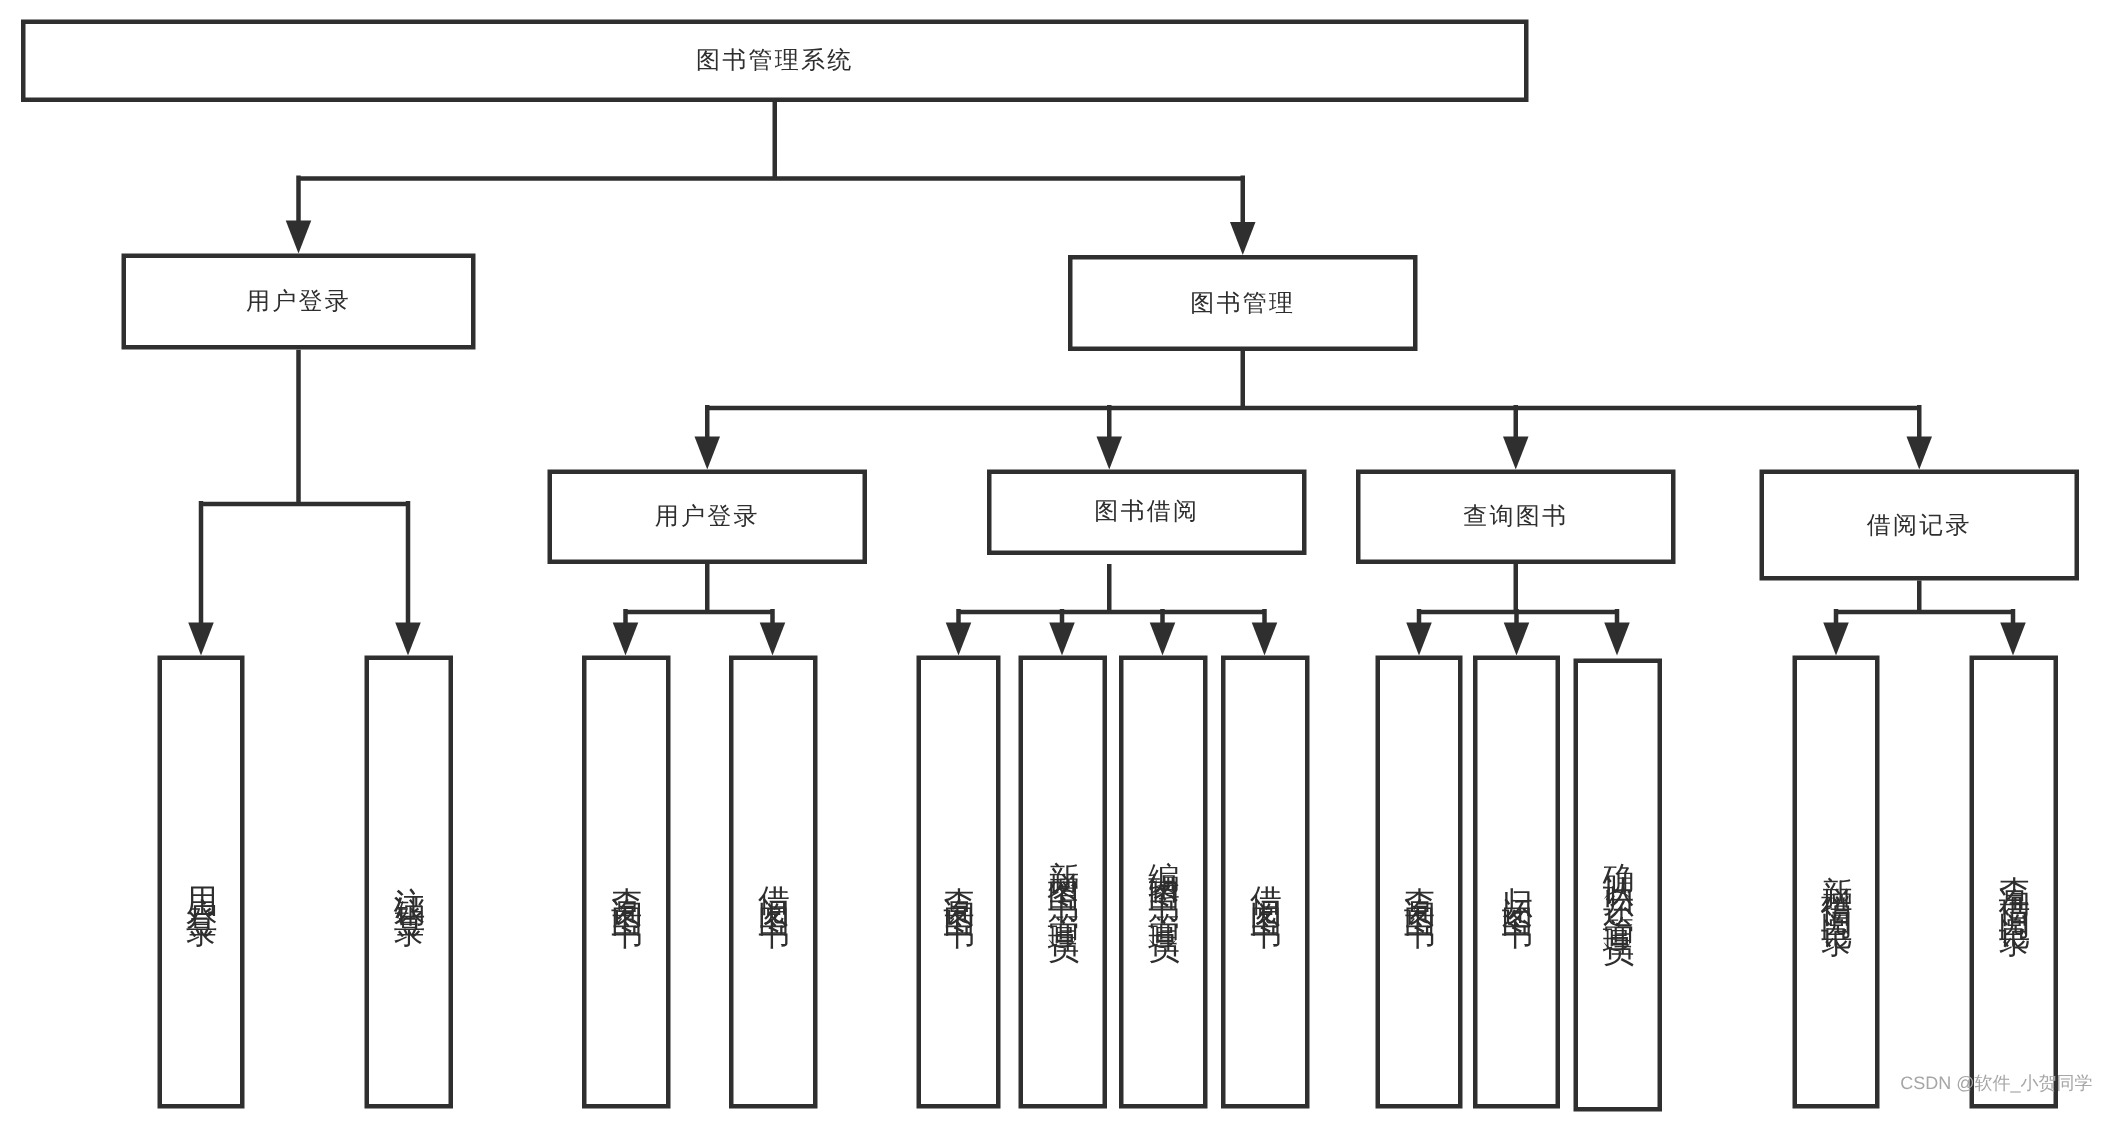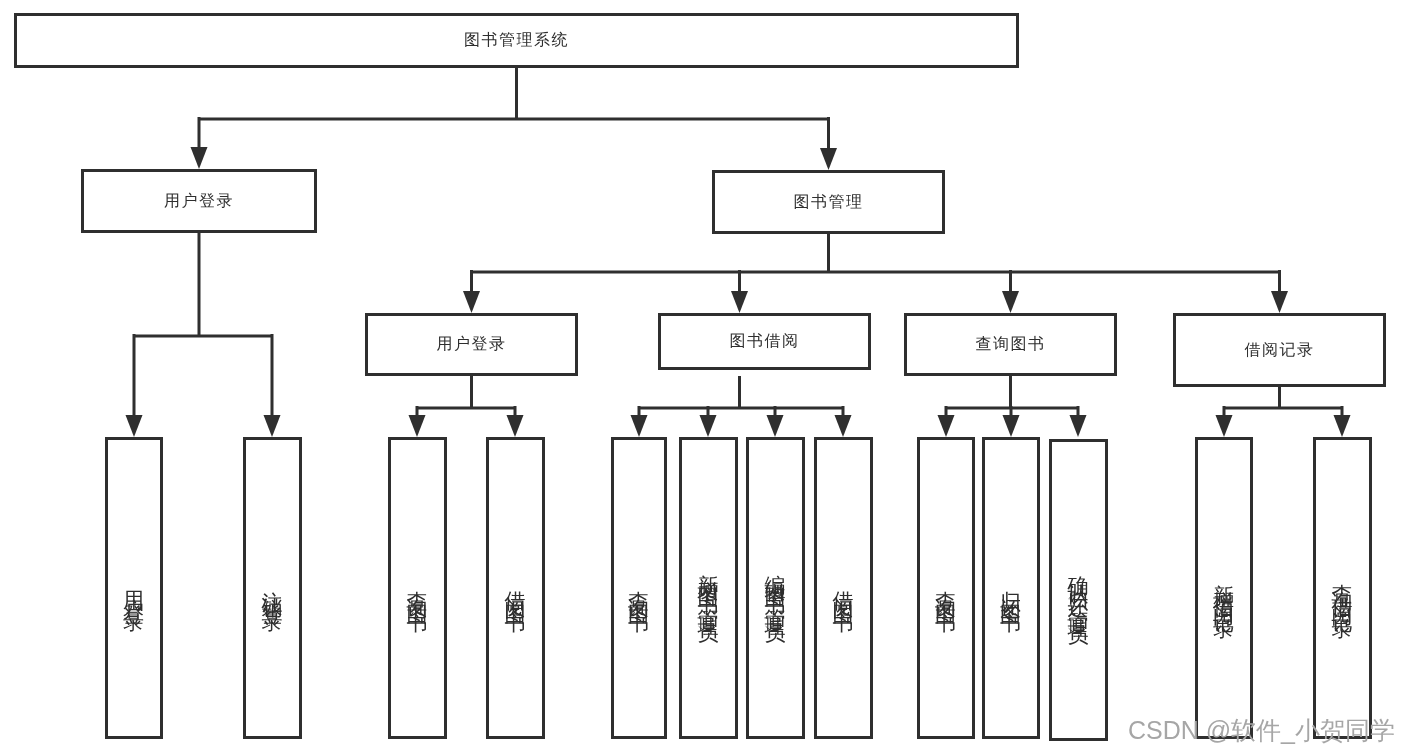--- a/index.html
+++ b/index.html
@@ -18,21 +18,21 @@
     border:3px solid var(--line,#2f2f2f);background:var(--bg,#ffffff);
     display:flex;align-items:center;justify-content:center;
   }
   .box.h span{font-size:16px;letter-spacing:1.5px;white-space:nowrap}
   .box.v span{
     writing-mode:vertical-rl;text-orientation:mixed;
     font-size:21px;letter-spacing:7px;line-height:1.1;white-space:nowrap;
   }
   .watermark{
     position:absolute;top:714px;right:10px;z-index:5;
-    font-size:25px;color:var(--wm,#a6a6a6);white-space:nowrap;
+    font-size:12px;color:var(--wm,#a6a6a6);white-space:nowrap;
   }
 </style>
 </head>
 <body>
 
 <div class="stage">
 
   <svg class="wires" width="1405" height="747" viewBox="0 0 1405 747" aria-hidden="true">
     <path d="
       M516.5 68 L516.5 119 M199 119 L828.5 119

